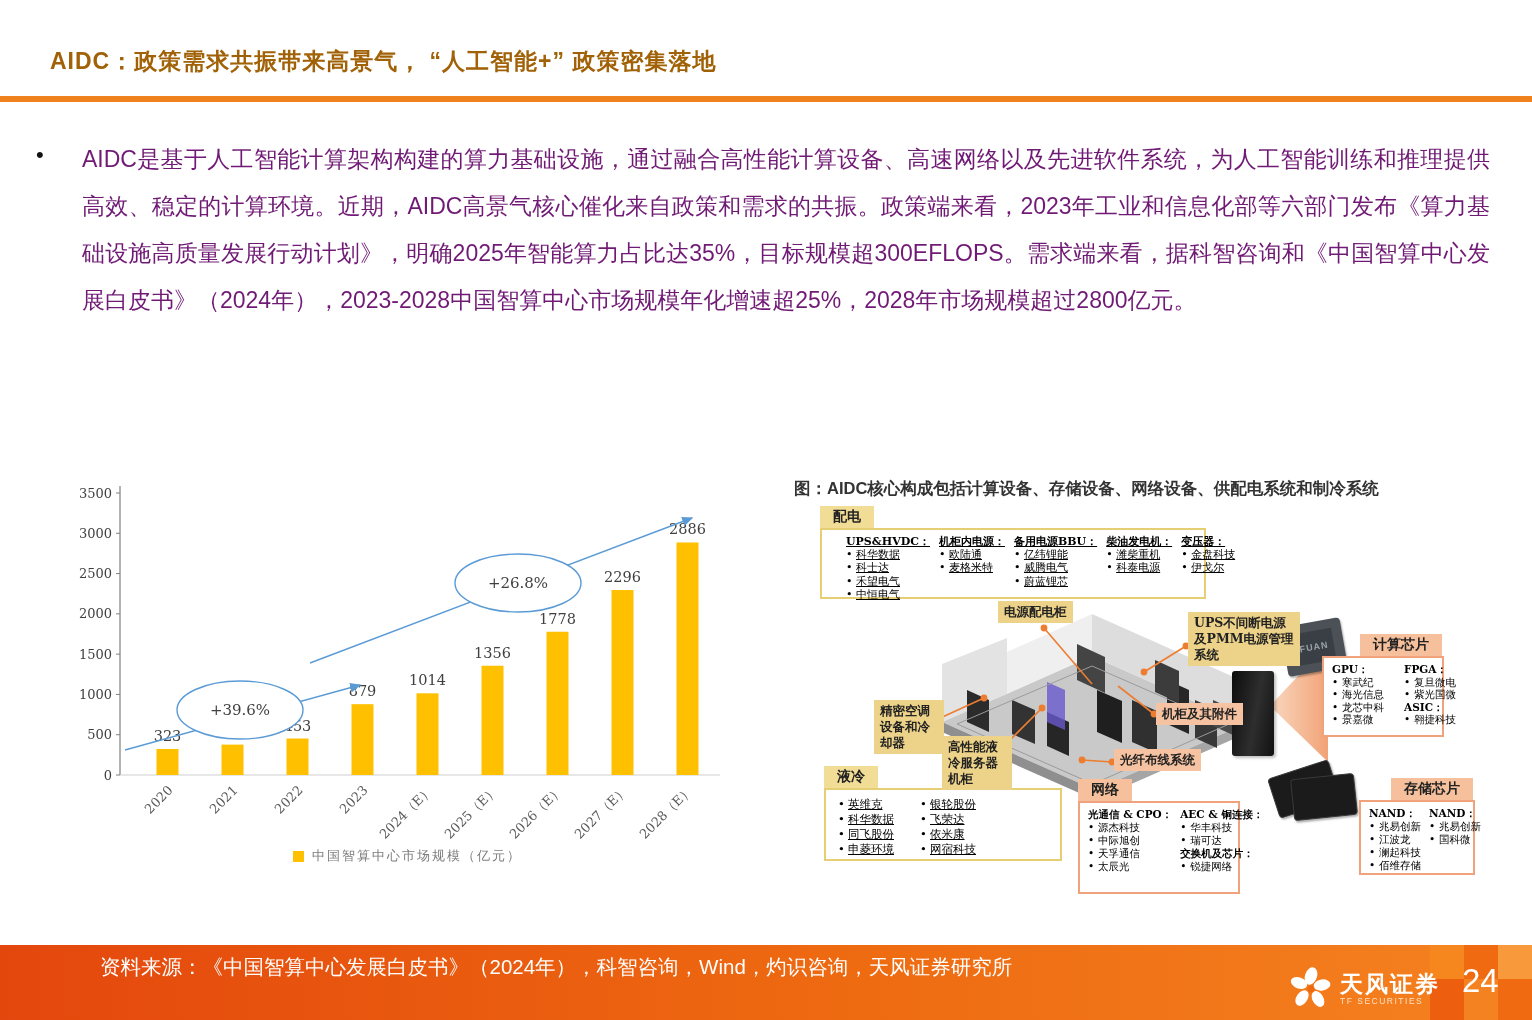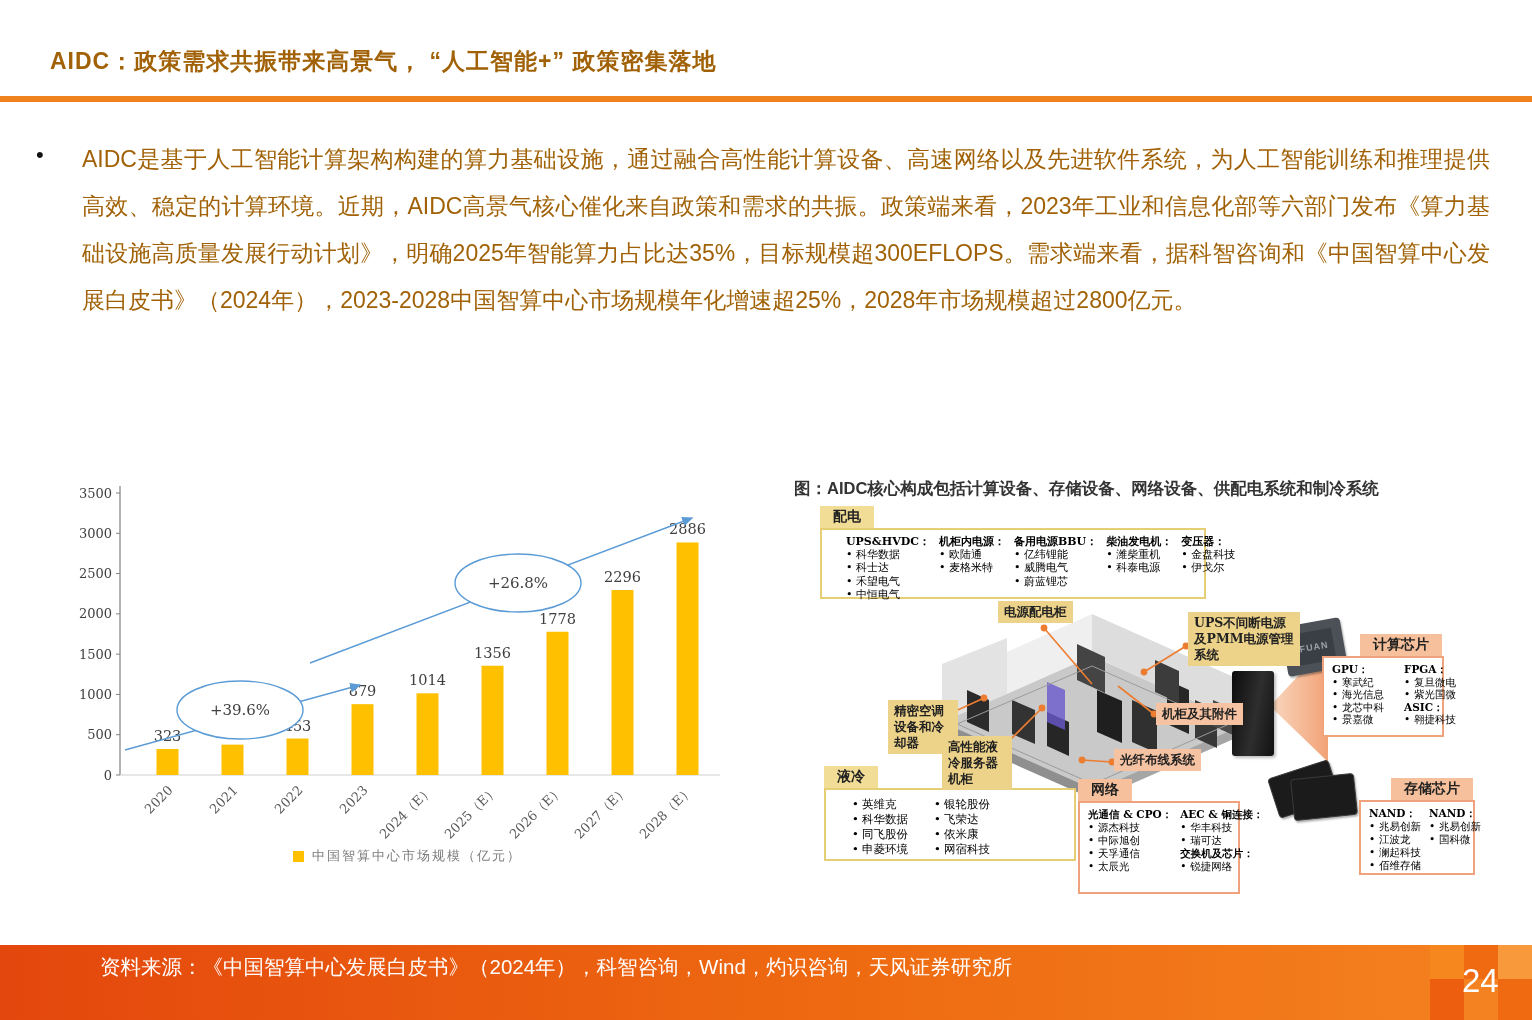--- a/index.html
+++ b/index.html
@@ -7,66 +7,66 @@
          font-family:"Liberation Sans",sans-serif;}
 
   
   .page-title{position:absolute;left:44px;top:46px;font-size:23px;font-weight:bold;
               color:#a16207;letter-spacing:1px;white-space:nowrap;margin-left:6px;}
   .title-rule{position:absolute;left:0;top:96px;width:1532px;height:6px;background:#f0821e;}
 
   
   .bullet-dot{position:absolute;left:36px;top:142px;font-size:22px;color:#111;}
   .body-text{position:absolute;left:82px;top:136px;width:1408px;font-size:23px;
-             line-height:47px;color:#a16207;text-align:justify;}
+             line-height:47px;color:#701a75;text-align:justify;}
 
   
   .chart{position:absolute;left:75px;top:476px;width:665px;height:424px;}
   .chart-title{text-align:center;font-size:16px;font-weight:bold;color:#333;height:26px;}
   .chart-legend{display:flex;justify-content:center;align-items:center;gap:8px;margin-top:2px;
                 font-family:"DejaVu Serif",serif;font-size:13px;color:#7c7c7c;letter-spacing:2px;}
   .legend-swatch{width:11px;height:11px;background:#FFC000;display:inline-block;}
 
   
   .diagram{position:absolute;left:792px;top:476px;width:736px;height:440px;}
   .diagram-title{position:absolute;left:2px;top:2px;width:100%;font-size:16.5px;
                  font-weight:bold;color:#333;white-space:nowrap;}
   .grp-slot{position:absolute;display:flex;flex-direction:column;font-family:"DejaVu Serif",serif;}
   .grp-tab{display:inline-block;align-self:flex-start;padding:2px 13px;font-weight:bold;
            font-size:14px;color:#222;}
   .grp-box{border:2px solid;background:#fff;padding:5px 6px 4px 8px;display:flex;}
   .yellow .grp-tab{background:#f2dd96;text-align:right;}
-  .yellow .grp-box{border-color:#e5ce74;}
+  .yellow .grp-box{border-color:#e5ce74;text-decoration:underline;}
   .peach .grp-tab{background:#f5c09b;}
   .peach .grp-box{border-color:#efa27b;}
   .grp-col{display:flex;flex-direction:column;}
   .grp-hdr{font-weight:bold;white-space:nowrap;}
   .grp-itm{white-space:nowrap;}
   .grp-itm .b{display:inline-block;width:10px;}
 
   #slot-peidian{left:28px;top:30px;width:366px;}
   #slot-peidian .grp-box{width:352px;height:58px;padding-left:24px;gap:9px;font-size:11px;line-height:13.2px;}
   #slot-yeleng{left:32px;top:290px;width:232px;}
-  #slot-yeleng .grp-box{width:216px;height:58px;gap:26px;padding-left:26px;font-size:11.5px;line-height:15px;padding-top:7px;}
+  #slot-yeleng .grp-box{width:216px;height:58px;gap:26px;padding-left:12px;font-size:11.5px;line-height:15px;padding-top:7px;}
   #slot-wangluo{left:286px;top:303px;width:160px;}
   #slot-wangluo .grp-box{width:144px;height:80px;gap:8px;font-size:10.5px;line-height:13px;}
   #slot-jisuan{left:530px;top:158px;width:120px;}
   #slot-jisuan .grp-tab{align-self:flex-end;}
   #slot-jisuan .grp-box{width:104px;height:68px;gap:20px;font-size:10.5px;line-height:12.6px;}
   #slot-cunchu{left:537px;top:302px;width:114px;padding-left:30px;}
   #slot-cunchu .grp-tab{align-self:flex-end;}
   #slot-cunchu .grp-box{width:98px;height:62px;gap:8px;font-size:10.5px;line-height:13px;}
 
   .callout{position:absolute;padding:3px 6px;font-family:"DejaVu Serif",serif;font-size:12.5px;
            font-weight:bold;color:#222;line-height:16px;}
   .callout.yellow{background:#edd389;}
   .callout.peach{background:#f6c3a2;}
   #co-power{left:206px;top:125px;white-space:nowrap;}
   #co-ups{left:396px;top:136px;width:100px;}
-  #co-ac{left:96px;top:224px;width:58px;}
+  #co-ac{left:82px;top:224px;width:58px;}
   #co-liquid{left:150px;top:260px;width:58px;}
   #co-rackacc{left:364px;top:227px;white-space:nowrap;}
   #co-fiber{left:322px;top:273px;white-space:nowrap;}
 
   .overlay-svg{position:absolute;left:0;top:0;pointer-events:none;}
   .img3d{position:absolute;left:135px;top:128px;}
   .rack-img{position:absolute;left:440px;top:195px;width:42px;height:85px;border-radius:3px;
             background:linear-gradient(100deg,#0c0c0c,#2e2e2e 55%,#111);box-shadow:2px 2px 3px rgba(0,0,0,.25);}
   .chip-img{position:absolute;left:492px;top:146px;width:60px;height:50px;transform:rotate(-10deg);
             background:#4b5157;border-radius:4px;box-shadow:1px 2px 2px rgba(0,0,0,.3);
@@ -343,15 +343,31 @@
 
   <div class="footer">
     <div class="mosaic" style="left:1430px;top:0;width:34px;height:34px;background:#f6871f;"></div>
     <div class="mosaic" style="left:1464px;top:0;width:34px;height:34px;background:#ef6a10;"></div>
     <div class="mosaic" style="left:1498px;top:0;width:34px;height:34px;background:#f89a3c;"></div>
     <div class="mosaic" style="left:1430px;top:34px;width:34px;height:41px;background:#ed5f0e;"></div>
     <div class="mosaic" style="left:1464px;top:34px;width:34px;height:41px;background:#f58220;"></div>
     <div class="mosaic" style="left:1498px;top:34px;width:34px;height:41px;background:#ef6a10;"></div>
     <div class="footer-text">资料来源：《中国智算中心发展白皮书》（2024年），科智咨询，Wind，灼识咨询，天风证券研究所</div>
   </div>
+  <div class="logo">
+    <svg width="46" height="46" viewBox="0 0 46 46">
+      <g fill="#ffffff">
+        <ellipse cx="23" cy="10" rx="6" ry="9" transform="rotate(18 23 10)"></ellipse>
+        <ellipse cx="34" cy="19" rx="5.5" ry="8.5" transform="rotate(80 34 19)"></ellipse>
+        <ellipse cx="30" cy="33" rx="5.5" ry="8.5" transform="rotate(150 30 33)"></ellipse>
+        <ellipse cx="14" cy="32" rx="5.5" ry="8.5" transform="rotate(215 14 32)"></ellipse>
+        <ellipse cx="11" cy="17" rx="5.5" ry="8.5" transform="rotate(290 11 17)"></ellipse>
+        <circle cx="23" cy="23" r="3.4" fill="#ee6a11"></circle>
+      </g>
+    </svg>
+    <div>
+      <div class="logo-text-main">天风证券</div>
+      <div class="logo-text-sub">TF SECURITIES</div>
+    </div>
+  </div>
   <div class="page-number">24</div>
 
 </div>
 
 </body></html>

